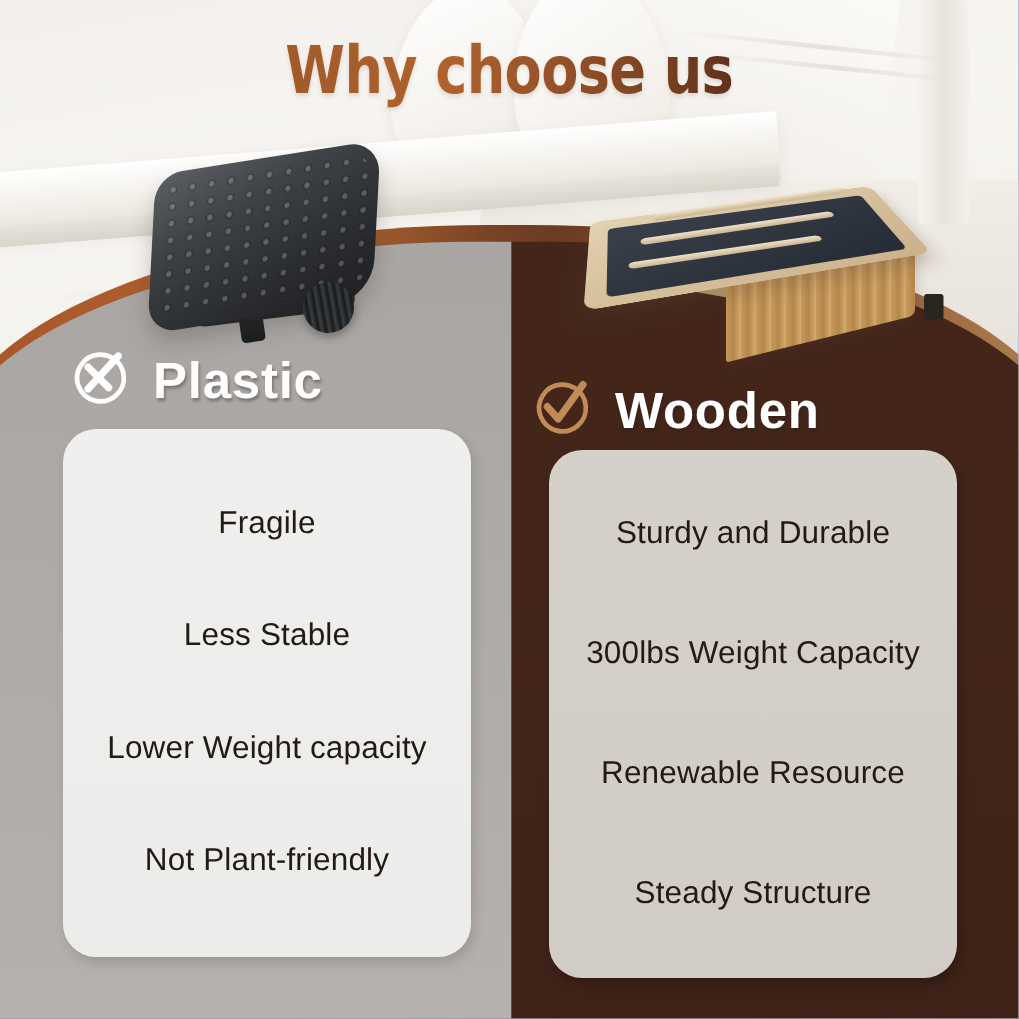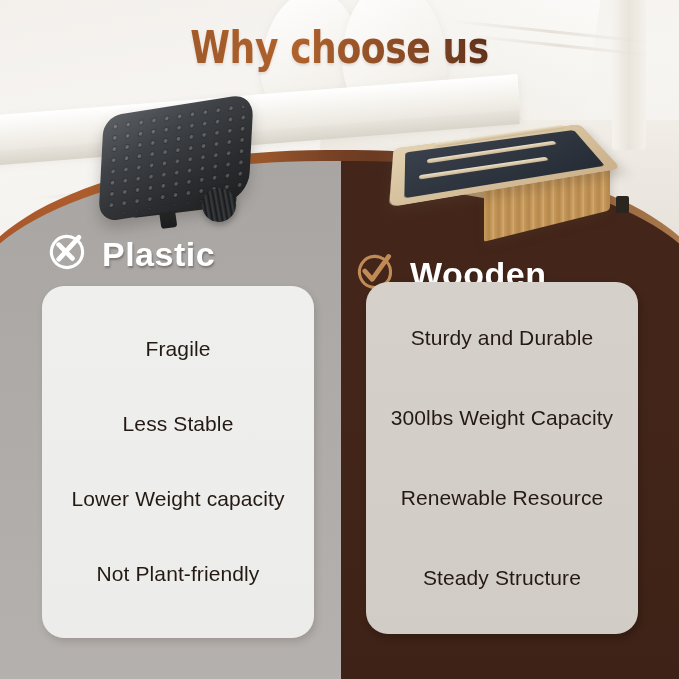--- a/index.html
+++ b/index.html
@@ -135,21 +135,21 @@
     padding: 26px 2px;
     box-sizing: border-box;
   }
   .card.left {
     left: 42px; top: 286px;
     width: 272px; height: 352px;
     background: linear-gradient(180deg, #efefee 0%, #ececeb 100%);
     box-shadow: 2px 4px 7px rgba(60,50,45,0.18);
   }
   .card.right {
-    left: 366px; top: 282px;
+    left: 366px; top: 300px;
     width: 272px; height: 352px;
     background: linear-gradient(180deg, #d6d0cb 0%, #d2ccc6 100%);
     box-shadow: 2px 4px 7px rgba(20,10,5,0.30);
     gap: 20px;
   }
   .card-item {
     font-size: 21px;
     color: #241a14;
     text-align: center;
     line-height: 1.25;

